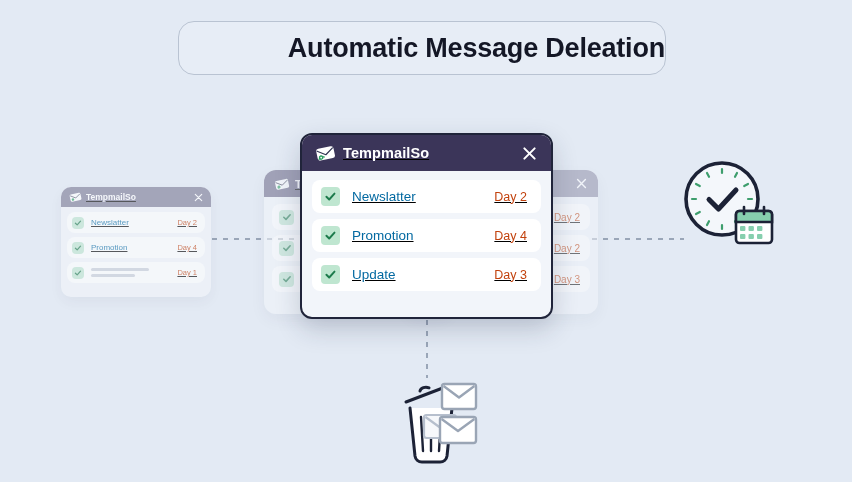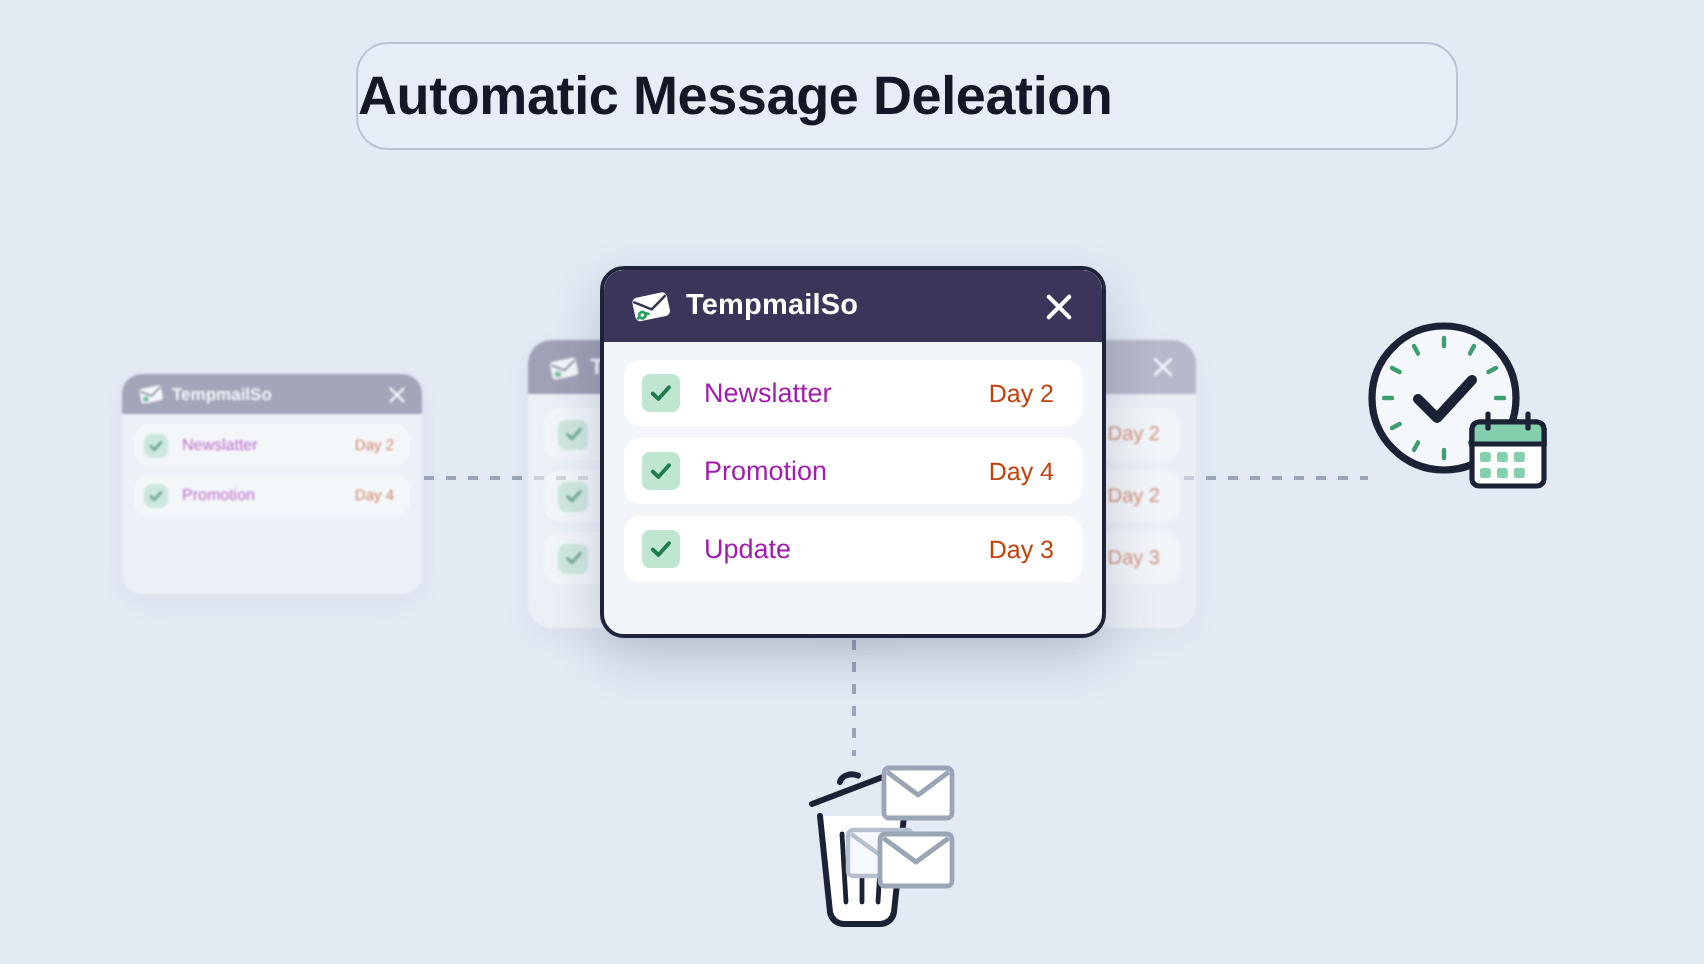--- a/index.html
+++ b/index.html
@@ -11,25 +11,25 @@
     background: #e3eaf4;
     font-family: "Liberation Sans", sans-serif;
     position: relative;
   }
   .stage { position: absolute; inset: 0; }
 
   
   .title-pill {
     position: absolute;
     left: 178px; top: 21px;
-    width: 551px; height: 54px;
+    width: 488px; height: 54px;
     background: #e7edf6;
     border: 1.5px solid #b9c3d2;
     border-radius: 16px;
-    display: flex; align-items: center; justify-content: flex-start;
+    display: flex; align-items: center; justify-content: flex-end;
   }
   .title-text {
     font-size: 27px;
     font-weight: bold;
     color: #141726;
     letter-spacing: -0.2px;
     white-space: nowrap;
   }
 
   
@@ -45,40 +45,41 @@
     background-image: repeating-linear-gradient(to bottom,
       #9aa6b8 0px, #9aa6b8 5px, rgba(0,0,0,0) 5px, rgba(0,0,0,0) 11px);
   }
 
   
   .card {
     position: absolute;
     border-radius: 12px;
     overflow: hidden;
     background: #f2f5fa;
+    text-decoration: underline;
   }
   .card-head {
     display: flex; align-items: center;
     background: #3b3559;
     color: #ffffff;
   }
   .card-body { padding: 8px; }
   .row {
     display: flex; align-items: center;
     background: #ffffff;
     border-radius: 8px;
   }
   .chk {
     background: #bfe6d0;
     border-radius: 4px;
     display: flex; align-items: center; justify-content: center;
     flex: none;
   }
   .chk svg { display: block; }
-  .row-label { flex: 1 1 auto; color: #a21caf; }
+  .row-label { flex: 1 1 auto; color: #0369a1; }
   .row-day { color: #c2410c; flex: none; }
   .bar { background: #c9ced8; border-radius: 3px; }
 
   
   #main-card {
     left: 300px; top: 133px;
     width: 253px; height: 186px;
     border: 2px solid #20243a;
     box-shadow: 0 10px 26px rgba(30,40,70,0.20);
     z-index: 40;
@@ -215,20 +216,32 @@
         <span class="row-day">Day 2</span>
       </div>
       <div class="row">
         <span class="chk">
           <svg viewBox="0 0 14 14" width="8" height="8">
             <path d="M2.5 7.4 L5.6 10.3 L11.4 3.8" fill="none" stroke="#1f7a4d" stroke-width="2.2" stroke-linecap="round" stroke-linejoin="round"></path>
           </svg>
         </span>
         <span class="row-label">Promotion</span>
         <span class="row-day">Day 4</span>
+      </div>
+      <div class="row">
+        <span class="chk">
+          <svg viewBox="0 0 14 14" width="8" height="8">
+            <path d="M2.5 7.4 L5.6 10.3 L11.4 3.8" fill="none" stroke="#1f7a4d" stroke-width="2.2" stroke-linecap="round" stroke-linejoin="round"></path>
+          </svg>
+        </span>
+        <span class="bars">
+          <span class="bar bar-a"></span>
+          <span class="bar bar-b"></span>
+        </span>
+        <span class="row-day">Day 1</span>
       </div>
     </div>
   </div>
 
   <div class="card" id="right-card">
     <div class="card-head">
       <svg class="logo" viewBox="0 0 26 20">
         <g transform="rotate(-12 13 10)">
           <rect x="2" y="3" width="22" height="15" rx="3" fill="#ffffff"></rect>
           <path d="M3 5.5 L13 12 L23 5.5" fill="none" stroke="#33334d" stroke-width="1.4"></path>

